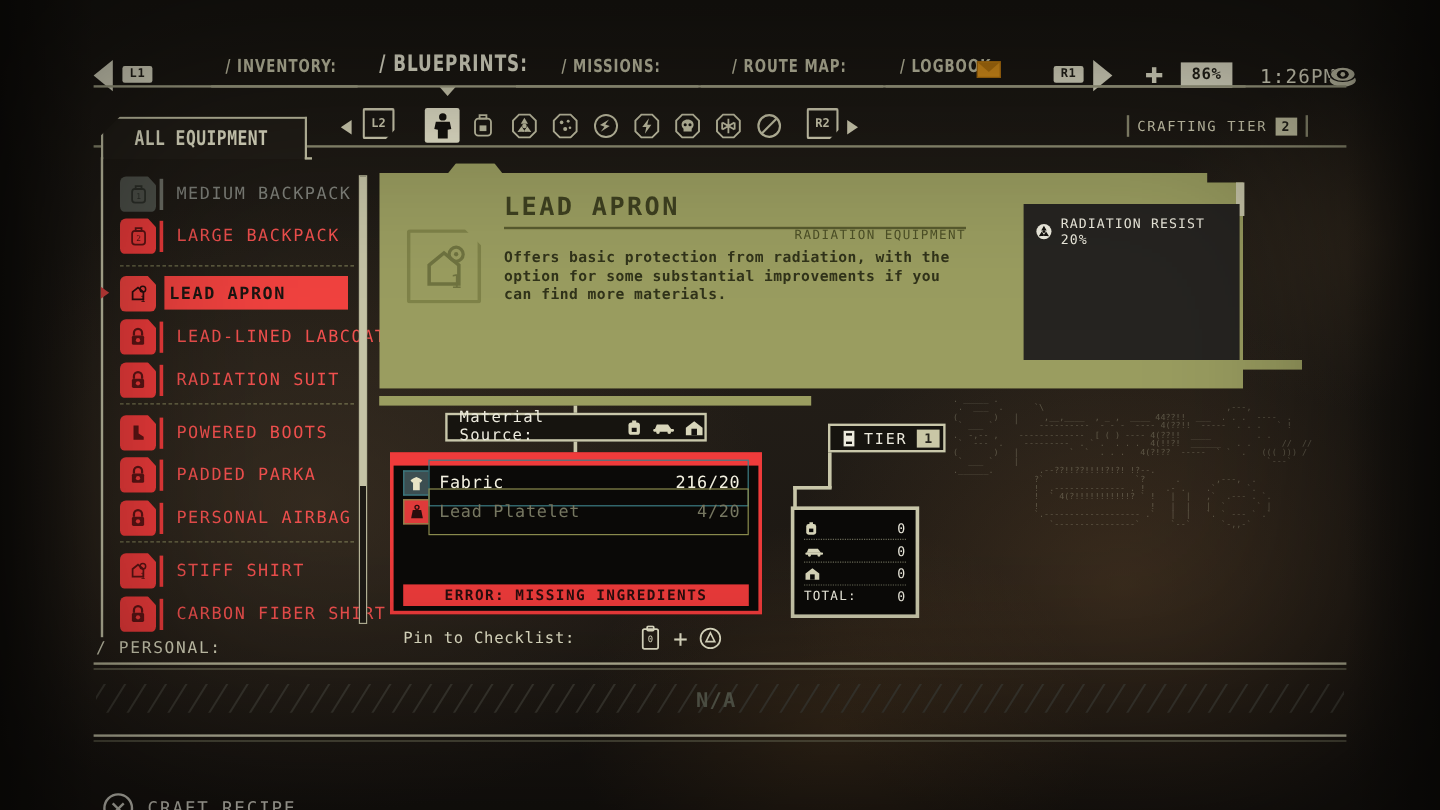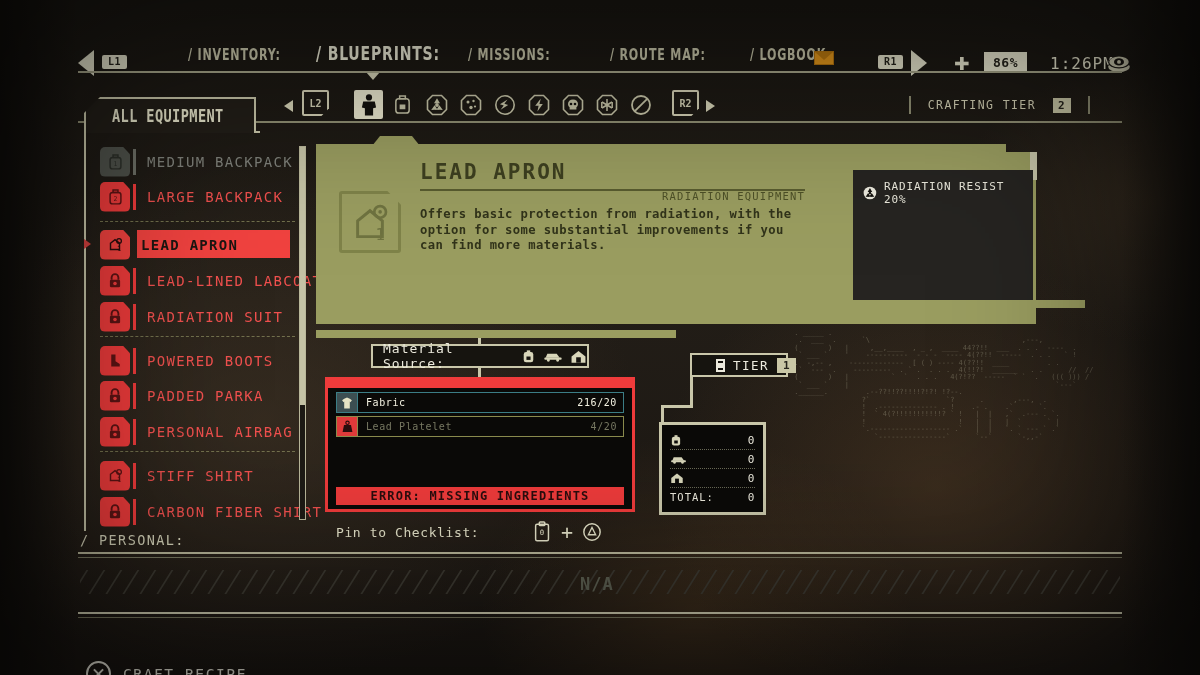--- a/index.html
+++ b/index.html
@@ -51,21 +51,21 @@
   .cat svg{display:block;}
   .cat.sel{background:#ece9d0;border-radius:2px;}
   .rbtn{position:absolute;width:27px;height:26px;border:2px solid #d6d3b7;border-radius:2px;
     display:flex;align-items:center;justify-content:center;font-size:10px;font-weight:bold;color:#d6d3b7;
     clip-path:polygon(0 0,100% 0,100% 70%,72% 100%,0 100%);}
   .arw{position:absolute;width:0;height:0;}
   .arw.l{border-top:6px solid transparent;border-bottom:6px solid transparent;border-right:9px solid #d8d5b9;}
   .arw.r{border-top:6px solid transparent;border-bottom:6px solid transparent;border-left:9px solid #d8d5b9;}
 
   .hrule-top{position:absolute;left:78px;top:121px;width:1044px;height:2px;background:#8f8e73;}
-  .crafting-tier{position:absolute;right:110px;top:96px;display:flex;align-items:center;gap:17px;
+  .crafting-tier{position:absolute;right:110px;top:96px;display:flex;align-items:center;gap:7px;
      font-size:11.5px;letter-spacing:1.4px;color:#d5d2b6;}
   .ct-pipe{width:2px;height:18px;background:#8f8e73;}
   .ct-num{background:#c9c7a6;color:#26241c;font-size:11px;font-weight:bold;padding:1px 5px;}
 
   
   .eqtab{position:absolute;left:84px;top:97px;width:172px;height:36px;
     border:2px solid #c9c7aa;border-bottom:none;background:#221e18;
     clip-path:polygon(16px 0,100% 0,100% 100%,0 100%,0 16px);}
   .eqtab-lbl{position:absolute;left:112px;top:106px;font-size:17px;font-weight:bold;letter-spacing:0.5px;
     color:#e6e4ca;transform:scaleX(0.8);transform-origin:left center;}
@@ -121,32 +121,32 @@
   .matsrc-ics{display:flex;align-items:center;gap:7px;}
   .stem{position:absolute;left:478px;top:368px;width:3px;height:12px;background:#c9c7aa;}
   .stem2{position:absolute;left:478px;top:338px;width:3px;height:7px;background:#c9c7aa;}
 
   .recipe{position:absolute;left:325px;top:377px;width:310px;height:135px;background:#0b0a08;border:3px solid #ef3b3b;}
   .recipe-top{position:absolute;left:325px;top:377px;width:310px;height:11px;background:#ef3b3b;}
   .ing{position:absolute;left:336px;width:288px;height:21px;display:flex;align-items:center;}
   .ing-ic{width:21px;height:21px;display:flex;align-items:center;justify-content:center;flex:none;}
   .ing-ic.fab{background:#3d4f52;}
   .ing-ic.lead{background:#e03b3b;}
-  .ing-body{flex:1;height:21px;display:flex;align-items:center;justify-content:space-between;
-     padding:0 6px 0 8px;font-size:10px;letter-spacing:0.6px;}
+  .ing-body{flex:1;height:39px;display:flex;align-items:center;justify-content:space-between;
+     padding:0 6px 0 8px;font-size:14px;letter-spacing:0.6px;}
   .ing.have .ing-body{border:1px solid #3c7e86;color:#f4f2e2;}
   .ing.have .ing-ic.fab{border:1px solid #3c7e86;border-right:none;}
   .ing.need .ing-body{border:1px solid #8b8c4e;color:#777862;}
   .ing.need .ing-ic.lead{border:1px solid #8b8c4e;border-right:none;}
   .errbar{position:absolute;left:336px;top:487px;width:288px;height:18px;background:#ef3b3b;
      display:flex;align-items:center;justify-content:center;font-size:12px;letter-spacing:1.2px;color:#2a0d0d;font-weight:bold;}
 
   
   .tier{position:absolute;left:690px;top:353px;width:98px;height:24px;background:#16140f;border:2px solid #c9c7aa;
-     display:flex;align-items:center;padding:0 24px;gap:8px;}
+     display:flex;align-items:center;padding:0 11px;gap:8px;}
   .tier-sq{width:13px;height:13px;border:2px solid #eceadd;display:flex;align-items:center;justify-content:center;}
   .tier-sq i{width:5px;height:5px;background:#eceadd;display:block;}
   .tier-lbl{font-size:12.5px;letter-spacing:1.5px;color:#eceadd;}
   .tier-num{margin-left:auto;background:#c9c7a6;color:#26241c;font-size:11px;font-weight:bold;padding:1px 6px;}
   .elbow1{position:absolute;left:690px;top:377px;width:3px;height:30px;background:#c9c7aa;}
   .elbow2{position:absolute;left:661px;top:405px;width:32px;height:3px;background:#c9c7aa;}
   .elbow3{position:absolute;left:661px;top:405px;width:3px;height:20px;background:#c9c7aa;}
 
   .totals{position:absolute;left:659px;top:422px;width:107px;height:93px;background:#c9c7aa;padding:3px;}
   .totals-in{width:100%;height:100%;background:#0b0a08;padding:6px 8px;}

